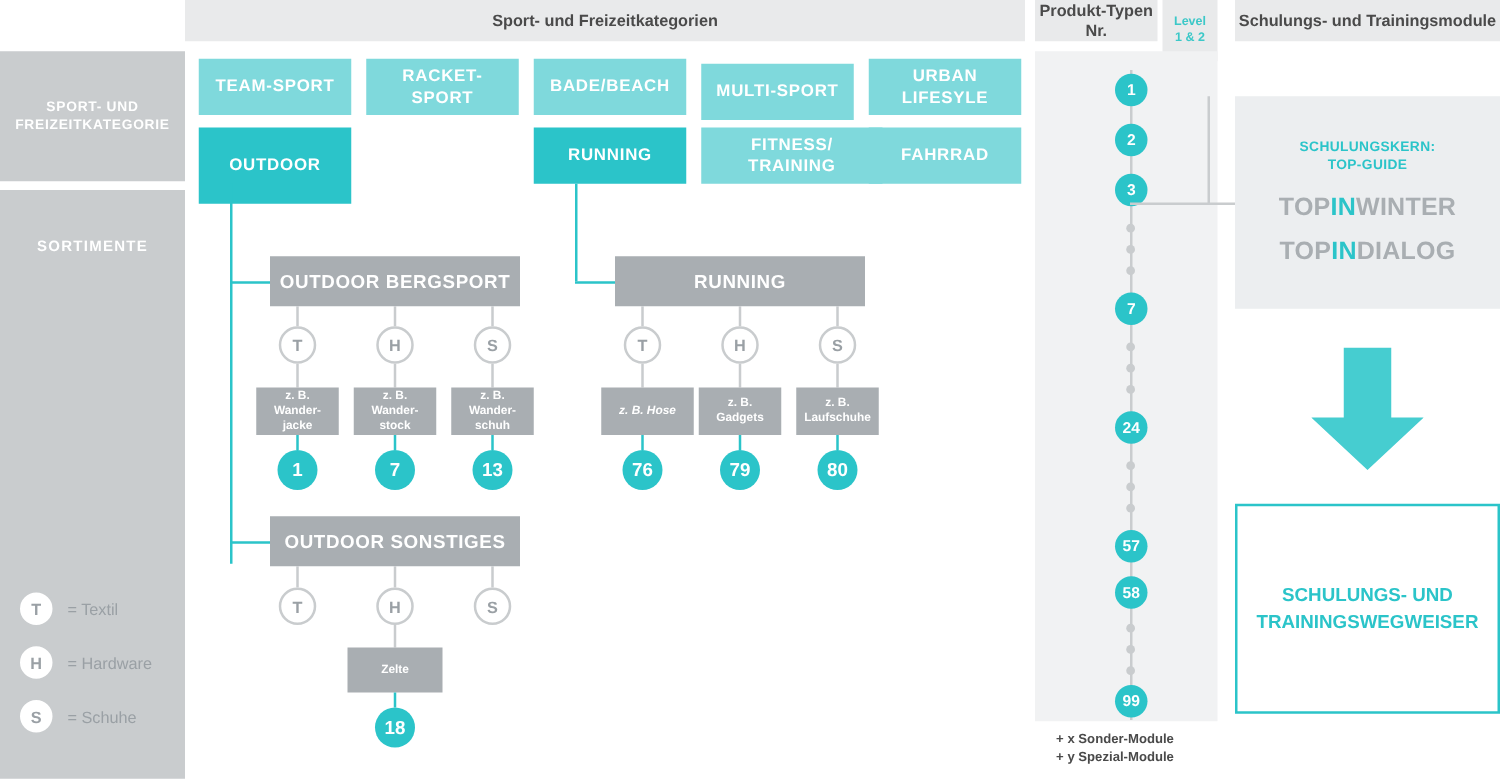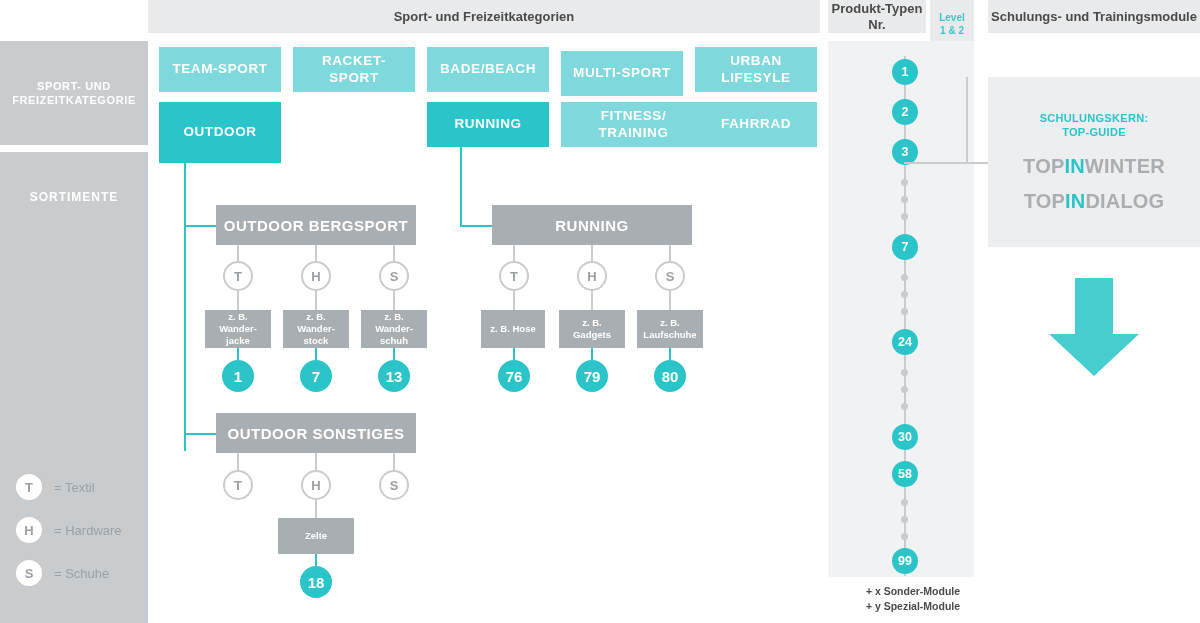--- a/index.html
+++ b/index.html
@@ -301,21 +301,21 @@
   <div class="abs ln-v-g" style="left:669px; top:245px; height:16px;"></div>
 
   <div class="abs ths" style="left:499px; top:261px;">T</div>
   <div class="abs ths" style="left:577px; top:261px;">H</div>
   <div class="abs ths" style="left:655px; top:261px;">S</div>
 
   <div class="abs ln-v-g" style="left:513px; top:291px; height:19px;"></div>
   <div class="abs ln-v-g" style="left:591px; top:291px; height:19px;"></div>
   <div class="abs ln-v-g" style="left:669px; top:291px; height:19px;"></div>
 
-  <div class="abs exbox" style="left:481px; top:310px; width:64px; height:38px; flex-direction:column;">
+  <div class="abs exbox" style="left:481px; top:310px; width:74px; height:38px; flex-direction:column;font-style:italic;">
     <span>z. B. Hose</span>
   </div>
   <div class="abs exbox" style="left:559px; top:310px; width:66px; height:38px; flex-direction:column;">
     <span>z. B.</span>
     <span>Gadgets</span>
   </div>
   <div class="abs exbox" style="left:637px; top:310px; width:66px; height:38px; flex-direction:column;">
     <span>z. B.</span>
     <span>Laufschuhe</span>
   </div>
@@ -362,30 +362,30 @@
   <div class="abs dot" style="left:901px; top:274px;"></div>
   <div class="abs dot" style="left:901px; top:291px;"></div>
   <div class="abs dot" style="left:901px; top:308px;"></div>
 
   <div class="abs num sm" style="left:892px; top:329px;">24</div>
 
   <div class="abs dot" style="left:901px; top:369px;"></div>
   <div class="abs dot" style="left:901px; top:386px;"></div>
   <div class="abs dot" style="left:901px; top:403px;"></div>
 
-  <div class="abs num sm" style="left:892px; top:424px;">30</div>
+  <div class="abs num sm" style="left:892px; top:424px;">57</div>
   <div class="abs num sm" style="left:892px; top:461px;">58</div>
 
   <div class="abs dot" style="left:901px; top:499px;"></div>
   <div class="abs dot" style="left:901px; top:516px;"></div>
   <div class="abs dot" style="left:901px; top:533px;"></div>
 
   <div class="abs num sm" style="left:892px; top:548px;">99</div>
 
-  <div class="abs pt-note" style="left:840px; top:584px; width:146px;">
+  <div class="abs pt-note" style="left:819px; top:584px; width:146px;">
     <div>+ x Sonder-Module</div>
     <div>+ y Spezial-Module</div>
   </div>
 
   <div class="abs ln-h-g" style="left:904px; top:162px; width:84px;"></div>
   <div class="abs ln-v-g" style="left:966px; top:77px; height:86px;"></div>
 
   <div class="abs mod-box" style="left:988px; top:77px; width:212px; height:170px;">
     <div class="mod-kern">
       <div>SCHULUNGSKERN:</div>
@@ -394,14 +394,20 @@
     <div class="mod-prod" style="margin-top:16px;"><span>TOP</span><span class="hl">IN</span><span>WINTER</span></div>
     <div class="mod-prod" style="margin-top:12px;"><span>TOP</span><span class="hl">IN</span><span>DIALOG</span></div>
   </div>
 
   <div class="abs" style="left:1049px; top:278px;">
     <svg width="90" height="98" viewBox="0 0 90 98">
       <polygon points="26,0 64,0 64,56 90,56 45,98 0,56 26,56" fill="#46cdd0"></polygon>
     </svg>
   </div>
 
+  <div class="abs wegweiser" style="left:988px; top:403px; width:212px; height:168px;">
+    <div>
+      <div>SCHULUNGS- UND</div>
+      <div>TRAININGSWEGWEISER</div>
+    </div>
+  </div>
 
 </div>
 
 </body></html>

